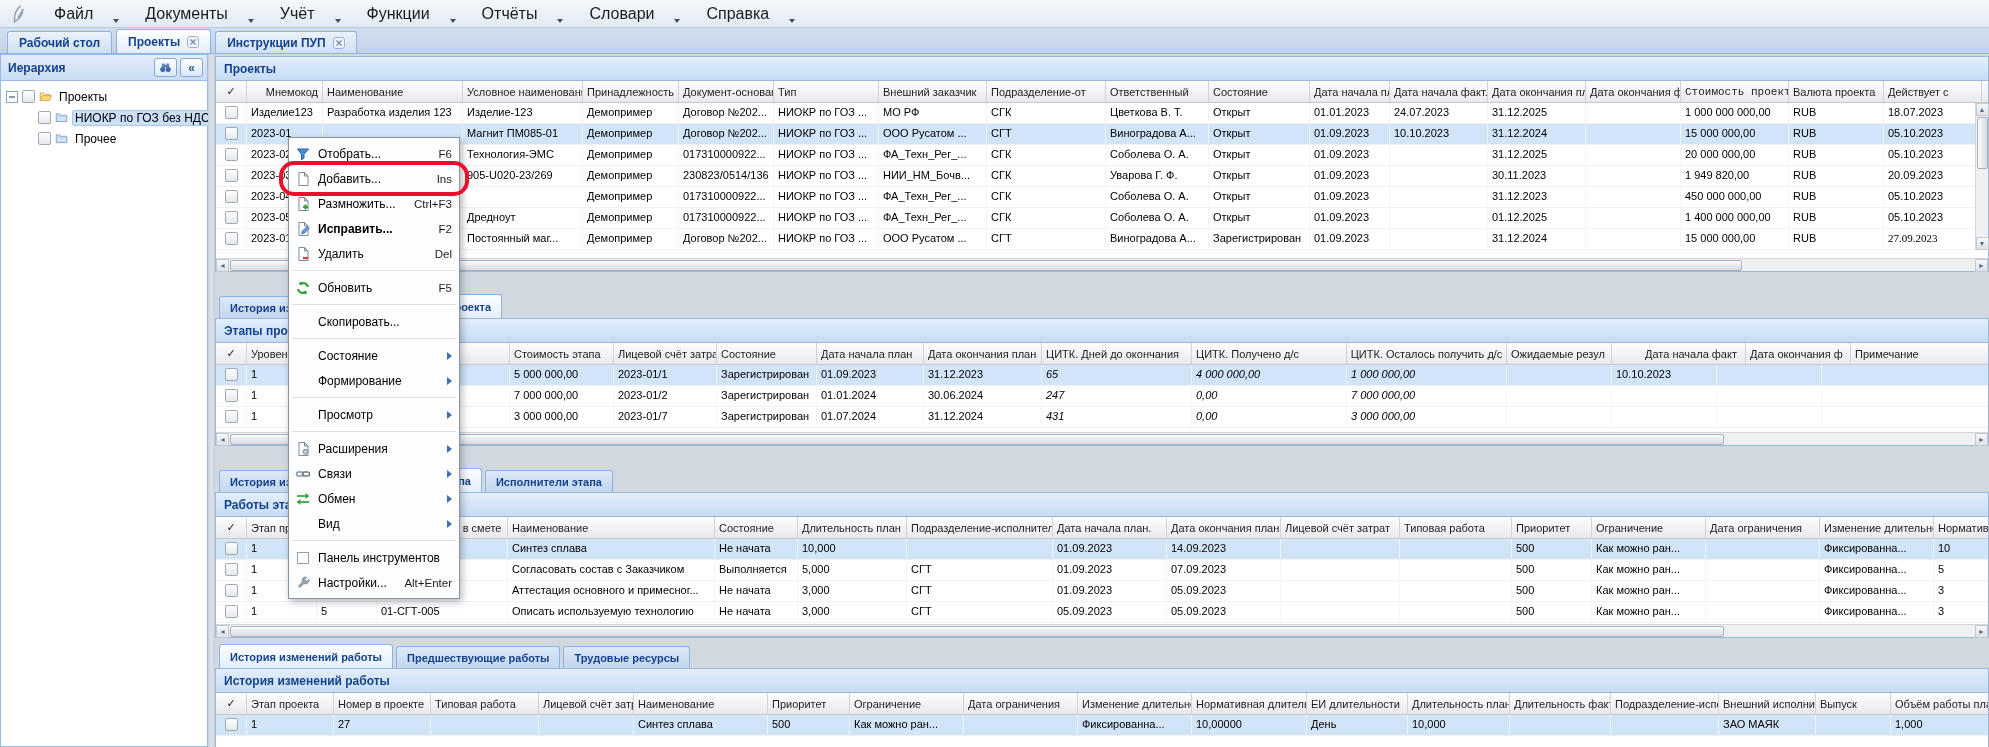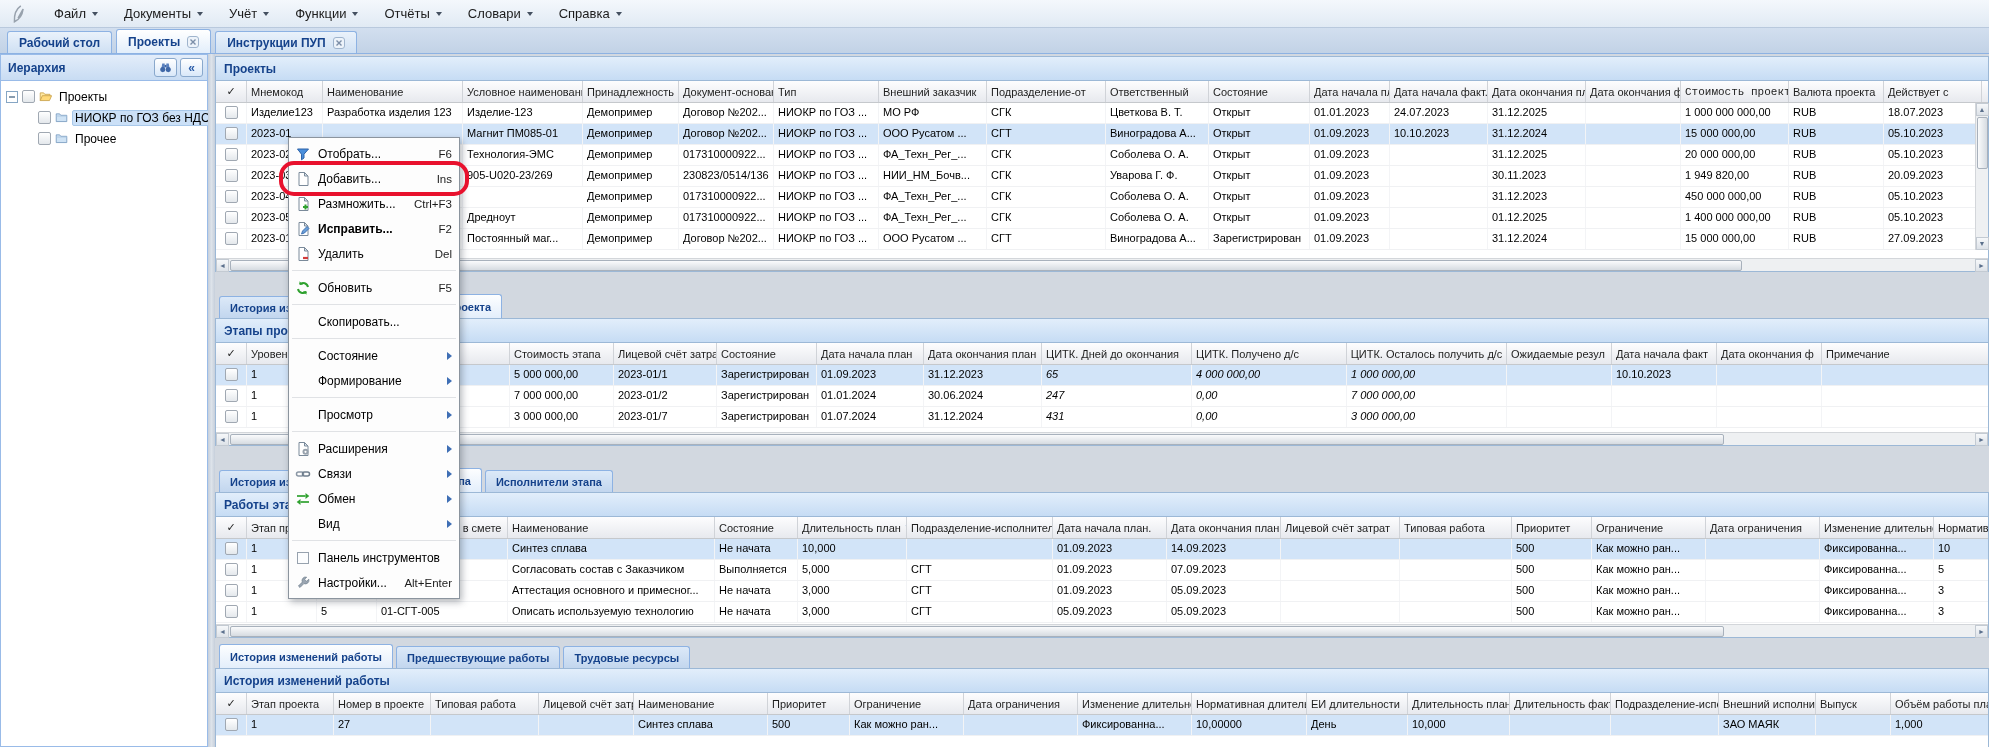--- a/index.html
+++ b/index.html
@@ -7,21 +7,21 @@
   body { font-family:"Liberation Sans","DejaVu Sans",sans-serif; background:#d2d8e0; position:relative; font-size:11px; color:#000; }
 
   .icn { display:inline-flex; width:16px; height:16px; flex:none; align-items:center; justify-content:center; }
   .icn svg { width:16px; height:16px; }
   .icn.small, .icn.small svg { width:13px; height:13px; }
 
   
   .menubar { position:absolute; left:0; top:0; width:100%; height:28px; background:linear-gradient(#f4f8fc,#e1eaf4); border-bottom:1px solid #b9c9dd; display:flex; align-items:center; padding-left:7px; }
   .logo { width:24px; height:24px; margin-right:10px; display:flex; align-items:center; justify-content:center; }
   .logo svg { width:20px; height:20px; }
-  .mitem { display:flex; align-items:center; gap:6px; padding:5px 13px; font-size:13px; color:#1c1c1c; cursor:default; border-radius:2px; }
+  .mitem { display:flex; align-items:flex-end; gap:20px; padding:5px 13px; font-size:16px; color:#1c1c1c; cursor:default; border-radius:2px; }
   .caret { width:0; height:0; border-left:3.5px solid transparent; border-right:3.5px solid transparent; border-top:4px solid #44506077; border-top-color:#445060; }
 
   
   .tabbar { position:absolute; left:0; top:28px; width:100%; height:26px; background:linear-gradient(#d2dfef,#c2d2e6); border-bottom:1px solid #8db2e3; display:flex; align-items:flex-end; padding-left:7px; gap:4px; }
   .ttab { display:flex; align-items:center; gap:7px; height:22px; padding:0 11px; border:1px solid #8db2e3; border-bottom:none; border-radius:3px 3px 0 0; background:linear-gradient(#eaf2fb,#cfe0f3); font-weight:bold; color:#15428b; font-size:12px; }
   .ttab.active { background:linear-gradient(#ffffff,#e2eefb); height:24px; }
   .tclose { display:inline-flex; width:12px; height:12px; }
   .tclose svg { width:12px; height:12px; }
 
   
@@ -198,21 +198,21 @@
 <div class="splitter"></div>
 
 <div class="main">
   <div class="panel" style="top:2px;height:216px;">
     <div class="ptitle">
         <span>Проекты</span>
       </div>
     <div class="gridwrap">
         <div class="ghead">
           <div class="gh center" style="width: 31px;">✓</div>
-          <div class="gh" style="width: 76px;">
+          <div class="gh" style="width: 76px; justify-content: flex-end;">
             <span>Мнемокод</span>
           </div>
           <div class="gh" style="width: 140px;">
             <span>Наименование</span>
           </div>
           <div class="gh" style="width: 120px;">
             <span>Условное наименование</span>
           </div>
           <div class="gh" style="width: 96px;">
             <span>Принадлежность</span>
@@ -403,21 +403,21 @@
             <div class="gc" style="width: 108px;">ООО Русатом ...</div>
             <div class="gc" style="width: 119px;">СГТ</div>
             <div class="gc" style="width: 103px;">Виноградова А...</div>
             <div class="gc" style="width: 101px;">Зарегистрирован</div>
             <div class="gc" style="width: 80px;">01.09.2023</div>
             <div class="gc" style="width: 98px;"></div>
             <div class="gc" style="width: 98px;">31.12.2024</div>
             <div class="gc" style="width: 95px;"></div>
             <div class="gc right" style="width: 108px;">15 000 000,00</div>
             <div class="gc" style="width: 95px;">RUB</div>
-            <div class="gc" style="width: 98px;">27.09.2023</div>
+            <div class="gc" style="width: 98px; font-family: Liberation Serif, serif;">27.09.2023</div>
           </div>
         </div>
       </div>
   <div class="hscroll">
         <span class="sb-btn">◄</span>
         <span class="sb-thumb" style="width: calc(87% - 30px);"></span>
         <span style="flex: 1 1 0%;"></span>
         <span class="sb-btn">►</span>
       </div>
       <div class="vscroll" style="top: 46px; right: 0px; height: 147px;">
@@ -469,21 +469,21 @@
           </div>
           <div class="gh" style="width: 155px;">
             <span>ЦИТК. Получено д/с</span>
           </div>
           <div class="gh" style="width: 160px; justify-content: center;">
             <span>ЦИТК. Осталось получить д/с</span>
           </div>
           <div class="gh" style="width: 105px;">
             <span>Ожидаемые резул</span>
           </div>
-          <div class="gh" style="width: 105px;">
+          <div class="gh" style="width: 105px; margin-left: 29px;">
             <span>Дата начала факт</span>
           </div>
           <div class="gh" style="width: 105px;">
             <span>Дата окончания ф</span>
           </div>
           <div class="gh" style="width: 169px;">
             <span>Примечание</span>
           </div>
         </div>
         <div class="gbody">

